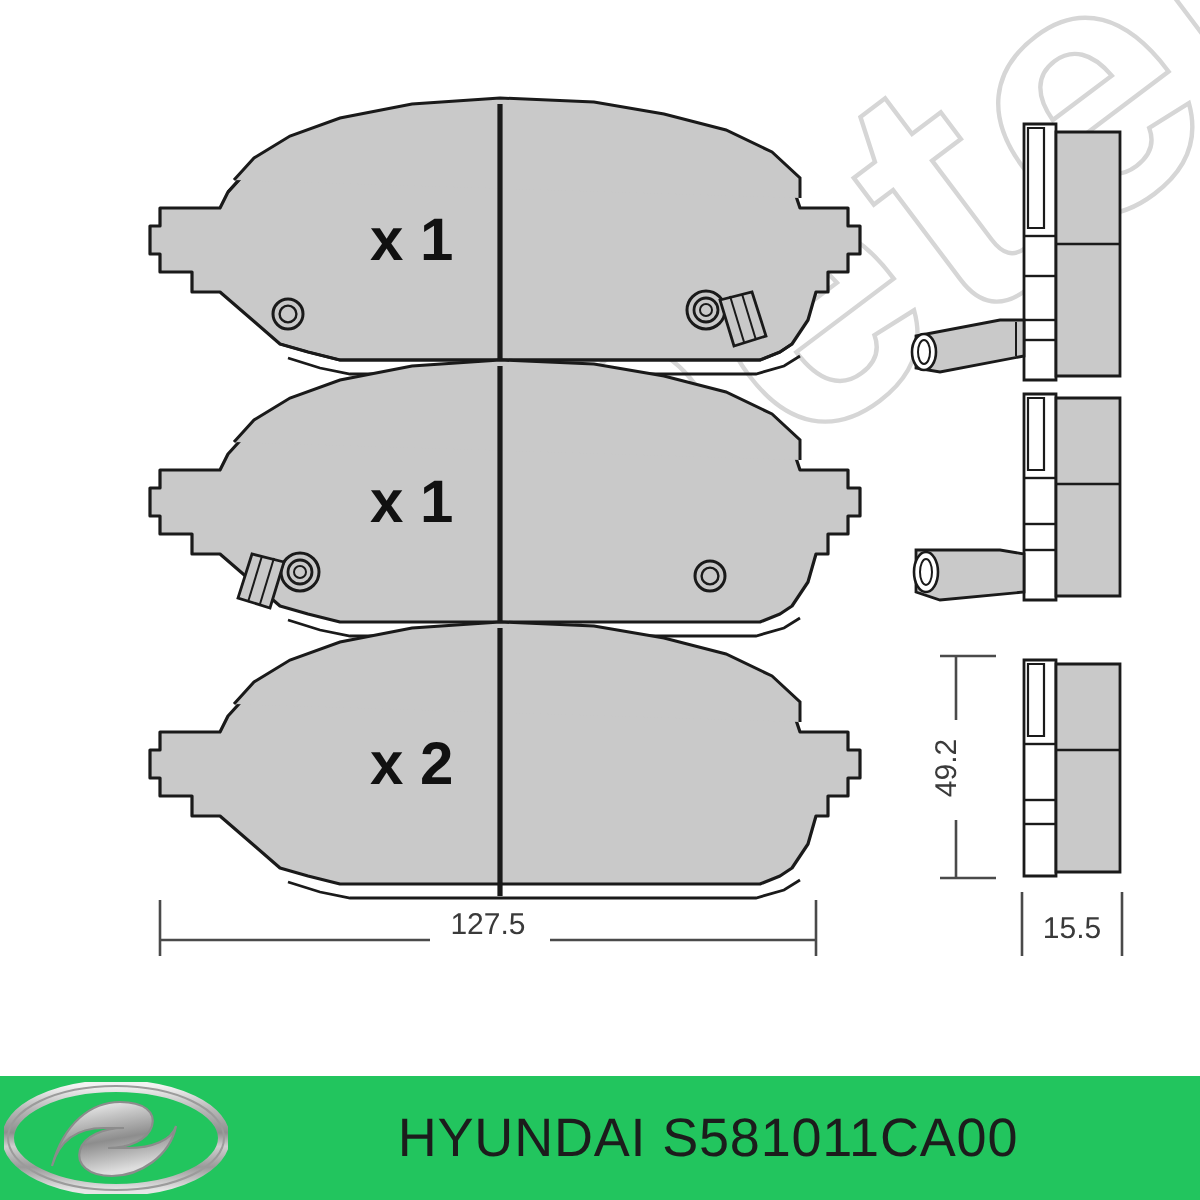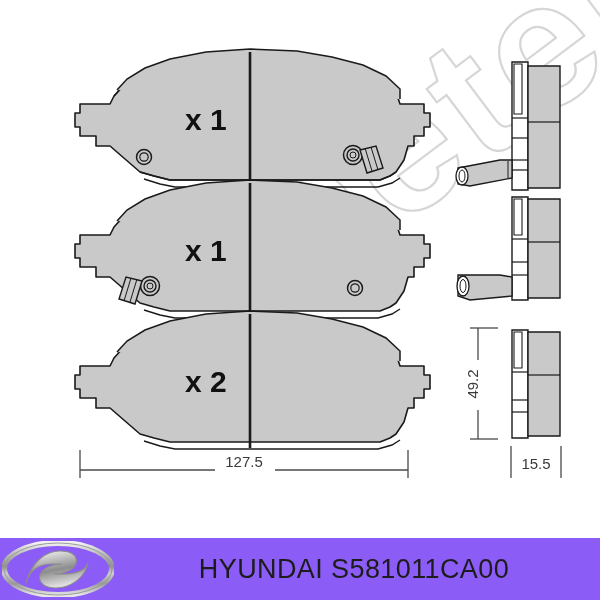--- a/index.html
+++ b/index.html
@@ -27,21 +27,21 @@
     width: 600px;
     height: 600px;
     display: block;
   }
   .footer-bar {
     position: absolute;
     left: 0;
     bottom: 0;
     width: 600px;
     height: 62px;
-    background: #8b5cf6;
+    background: #22c55e;
     display: flex;
     align-items: center;
     z-index: 5;
   }
   .brand-logo {
     width: 112px;
     height: 56px;
     margin-left: 2px;
     flex: 0 0 auto;
   }

